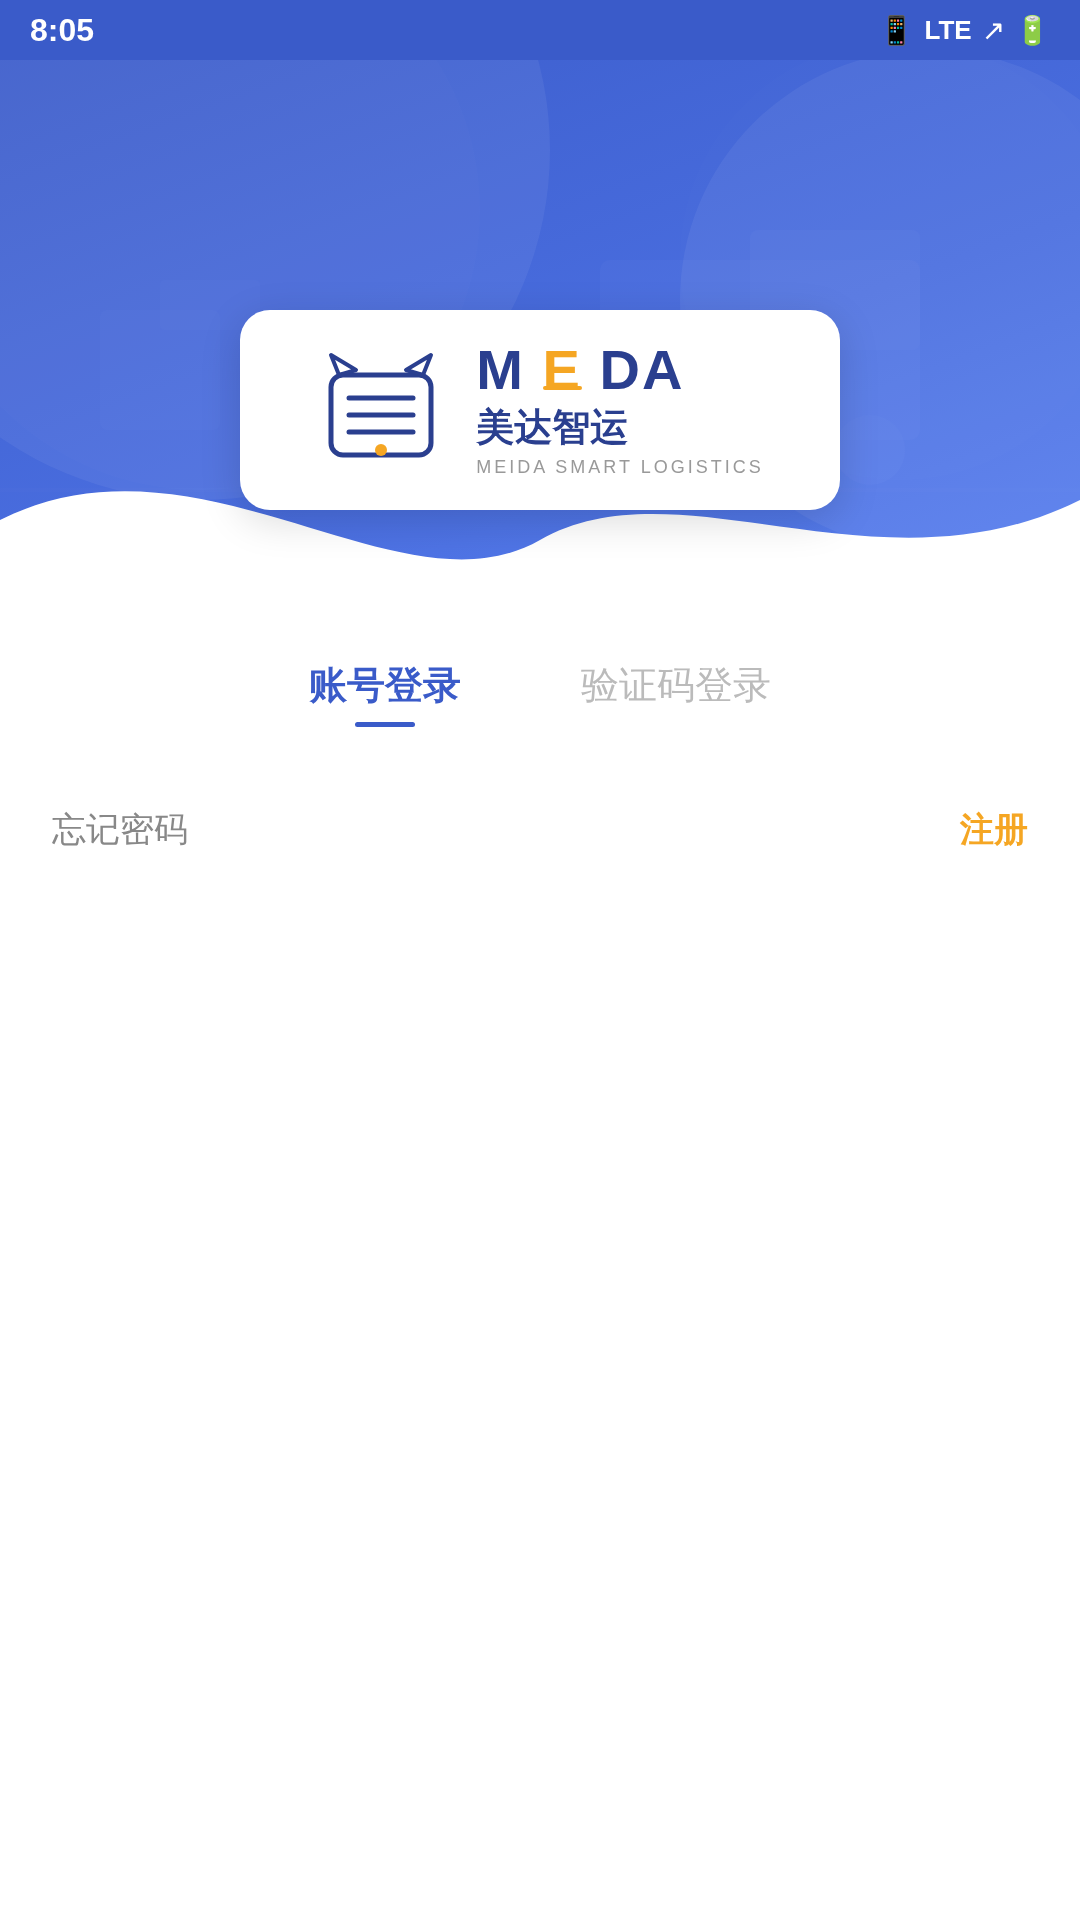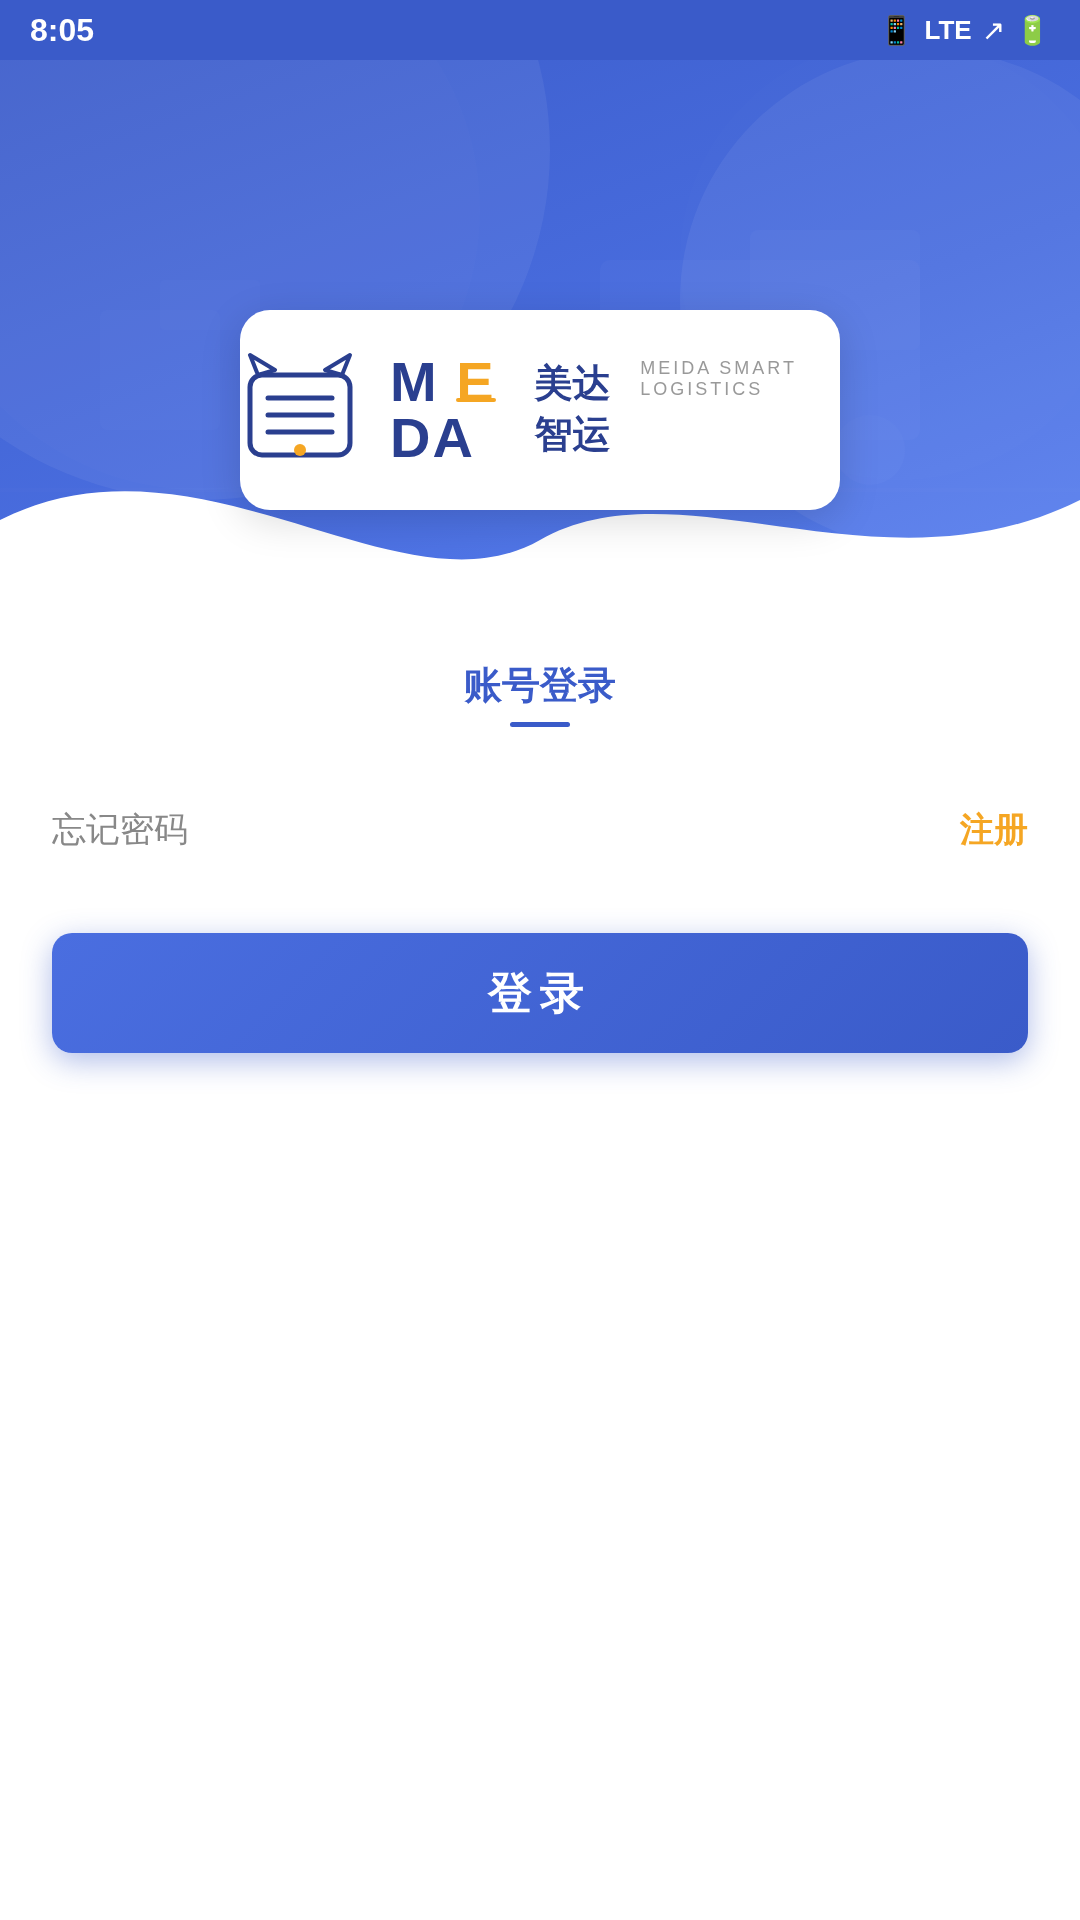--- a/index.html
+++ b/index.html
@@ -116,21 +116,21 @@
     .logo-icon-wrap {
       width: 130px;
       height: 130px;
       display: flex;
       align-items: center;
       justify-content: center;
     }
 
     .logo-text-wrap {
       display: flex;
-      flex-direction: row;
+      flex-direction: column;
       align-items: flex-start;
     }
 
     .logo-brand-en {
       font-size: 56px;
       font-weight: 800;
       color: #2a3f8f;
       letter-spacing: 2px;
       line-height: 1;
     }
@@ -365,34 +365,34 @@
     <div class="logo-brand-cn">美达智运</div>
     <div class="logo-brand-sub">MEIDA SMART LOGISTICS</div>
   </div>
 </div>
 
 <div class="main-content">
 
   
   <div class="tabs">
     <div class="tab active">账号登录</div>
+    <div class="tab">验证码登录</div>
   </div>
 
   
 
   
 
   
   <div class="action-row">
     <span class="forgot-text">忘记密码</span>
     <span class="register-text">注册</span>
   </div>
 
   
-  <button class="login-btn">登录</button>
 
 </div>
 
 <div class="disclaimer">
   <span>点击登录即表示已阅读并同意</span>
   <span class="disclaimer-link">《交易规则》</span>
   <span>及</span>
   <span class="disclaimer-link">《用户声明》</span>
 </div>
 

